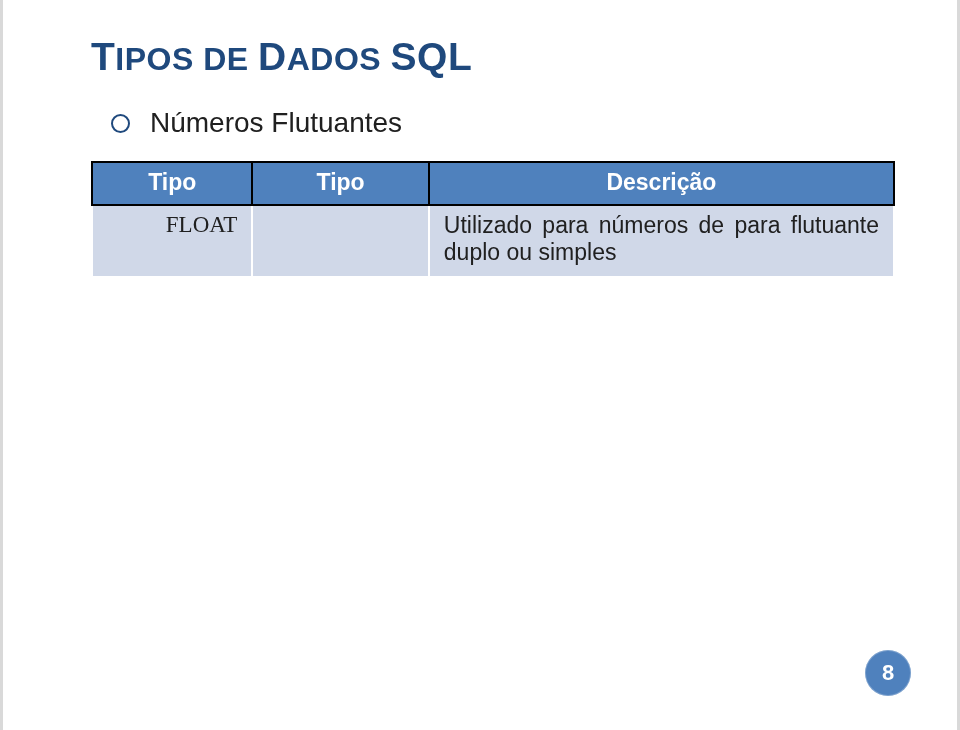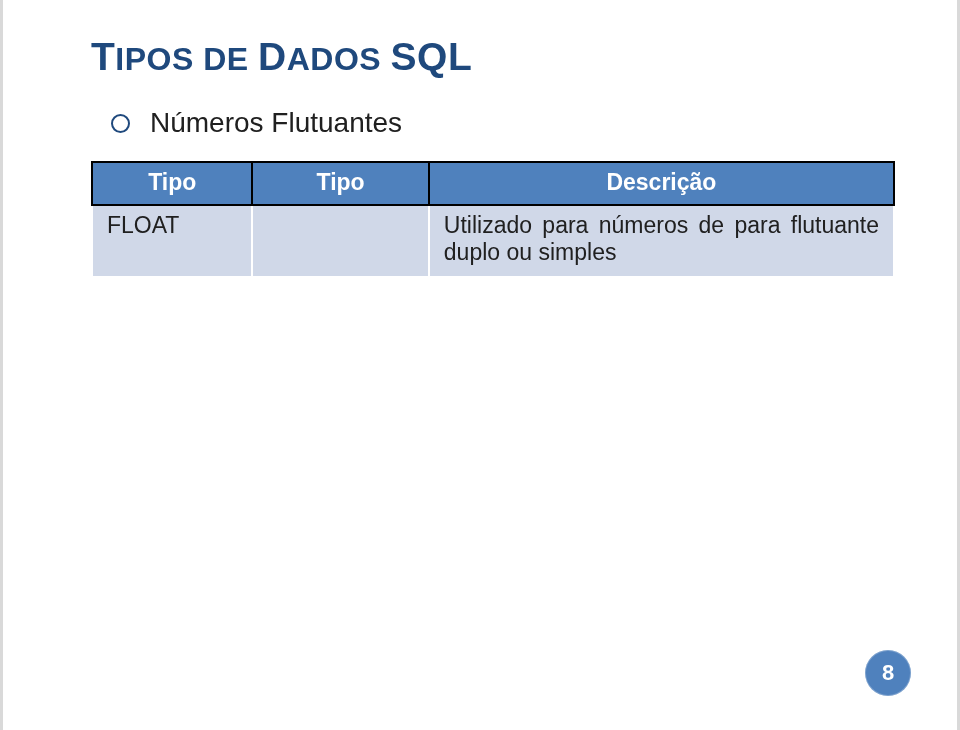--- a/index.html
+++ b/index.html
@@ -61,21 +61,21 @@
     border: 2px solid #000000;
   }
   table.data td {
     background: #d0d8e8;
     color: #202020;
     font-size: 23px;
     padding: 6px 14px 10px 14px;
     border: 2px solid #ffffff;
     vertical-align: top;
   }
-  .col-tipo  { width: 20%; text-align: left; }
+  .col-tipo  { width: 20%; text-align: right; font-family: Liberation Serif, serif; }
   .col-faixa { width: 22%; text-align: left; }
   .col-desc  { width: 58%; text-align: justify; }
   .page-badge {
     position: absolute;
     right: 46px;
     bottom: 34px;
     width: 46px;
     height: 46px;
     border-radius: 50%;
     background: #4f81bd;

